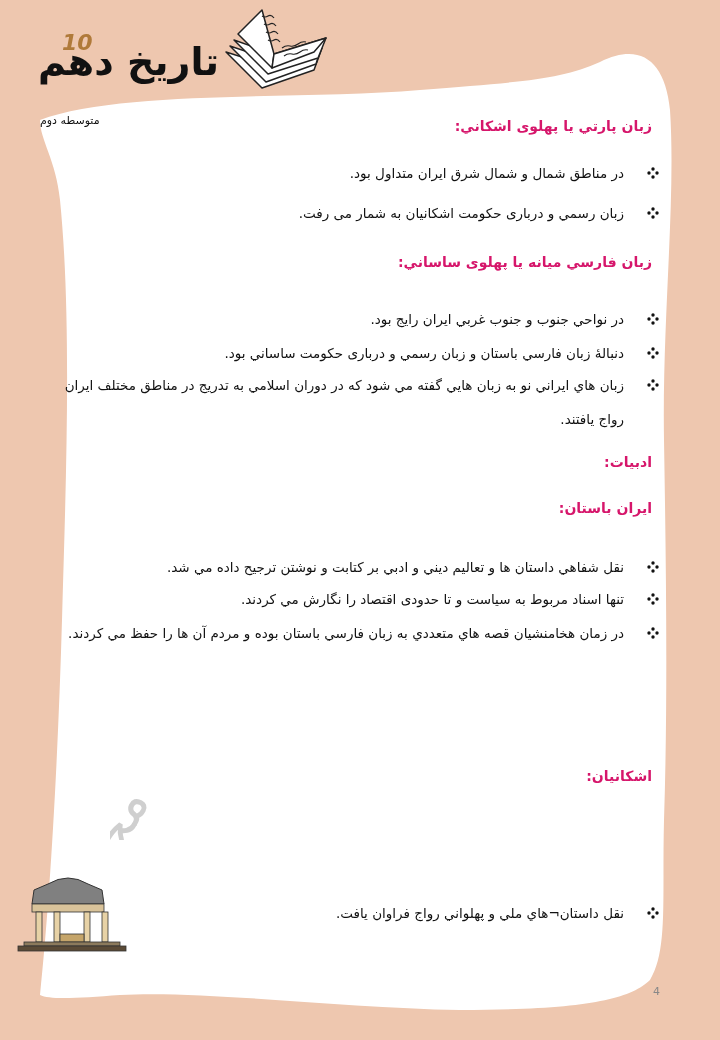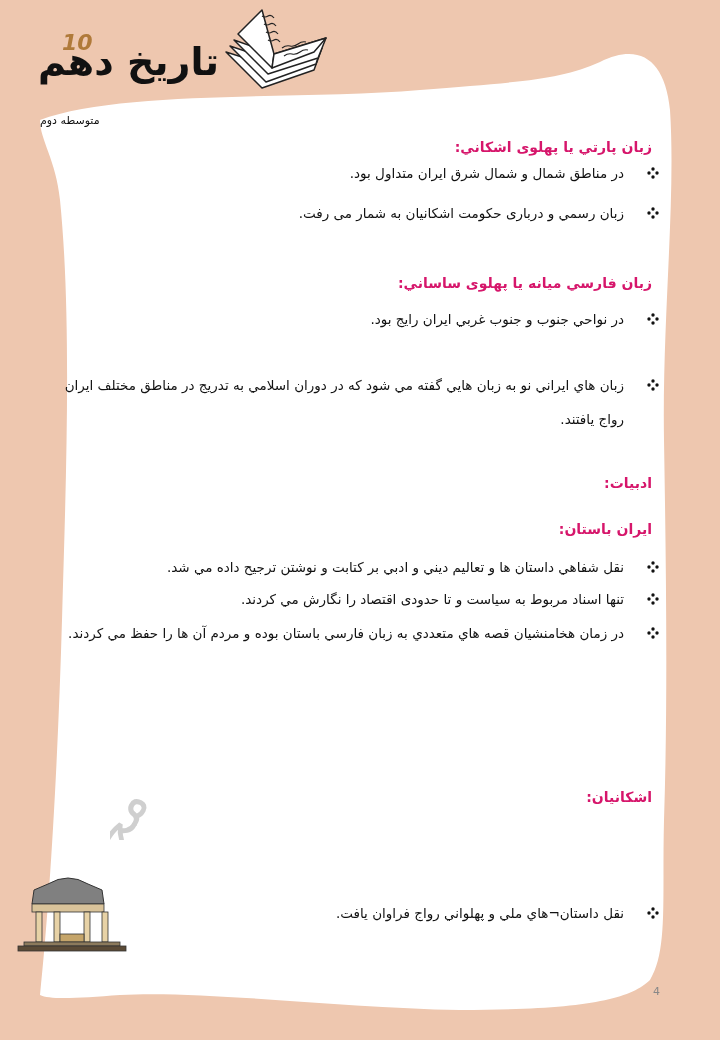--- a/index.html
+++ b/index.html
@@ -9,21 +9,20 @@
       font-family: "DejaVu Sans", sans-serif;
     }
     .page-shape { position: absolute; left: 0; top: 0; width: 720px; height: 1040px; }
     .content {
       position: absolute; left: 60px; top: 0; width: 592px; height: 1040px;
       direction: rtl; text-align: right;
     }
     .heading {
       position: absolute; right: 0; color: #d6166b; font-size: 14px; font-weight: bold;
       white-space: nowrap;
-      margin-top: 21px;
     }
     .bullet {
       position: absolute; right: 0; left: 0; font-size: 13.5px; font-weight: normal; color: #111;
       line-height: 34px;
     }
     .bullet .marker {
       position: absolute; right: -8px; top: 0; width: 14px; height: 34px;
       display: flex; align-items: center; justify-content: center;
     }
     .bullet .text { display: block; padding-right: 28px; }
@@ -114,20 +113,31 @@
     <span class="marker">
       <svg width="12" height="12" viewBox="0 0 12 12">
           <circle cx="6" cy="2" r="1.7" fill="#111"></circle>
           <circle cx="6" cy="10" r="1.7" fill="#111"></circle>
           <circle cx="2" cy="6" r="1.7" fill="#111"></circle>
           <circle cx="10" cy="6" r="1.7" fill="#111"></circle>
         </svg>
     </span>
     <span class="text">در نواحي جنوب و جنوب غربي ايران رايج بود.</span>
   </div>
+  <div class="bullet" style="top:336px">
+    <span class="marker">
+      <svg width="12" height="12" viewBox="0 0 12 12">
+          <circle cx="6" cy="2" r="1.7" fill="#111"></circle>
+          <circle cx="6" cy="10" r="1.7" fill="#111"></circle>
+          <circle cx="2" cy="6" r="1.7" fill="#111"></circle>
+          <circle cx="10" cy="6" r="1.7" fill="#111"></circle>
+        </svg>
+    </span>
+    <span class="text">دنبالۀ زبان فارسي باستان و زبان رسمي و درباری حكومت ساساني بود.</span>
+  </div>
   <div class="bullet" style="top:368px">
     <span class="marker">
       <svg width="12" height="12" viewBox="0 0 12 12">
           <circle cx="6" cy="2" r="1.7" fill="#111"></circle>
           <circle cx="6" cy="10" r="1.7" fill="#111"></circle>
           <circle cx="2" cy="6" r="1.7" fill="#111"></circle>
           <circle cx="10" cy="6" r="1.7" fill="#111"></circle>
         </svg>
     </span>
     <span class="text">زبان هاي ايراني نو به زبان هايي گفته مي شود كه در دوران اسلامي به تدريج در مناطق مختلف ايران رواج يافتند.</span>

